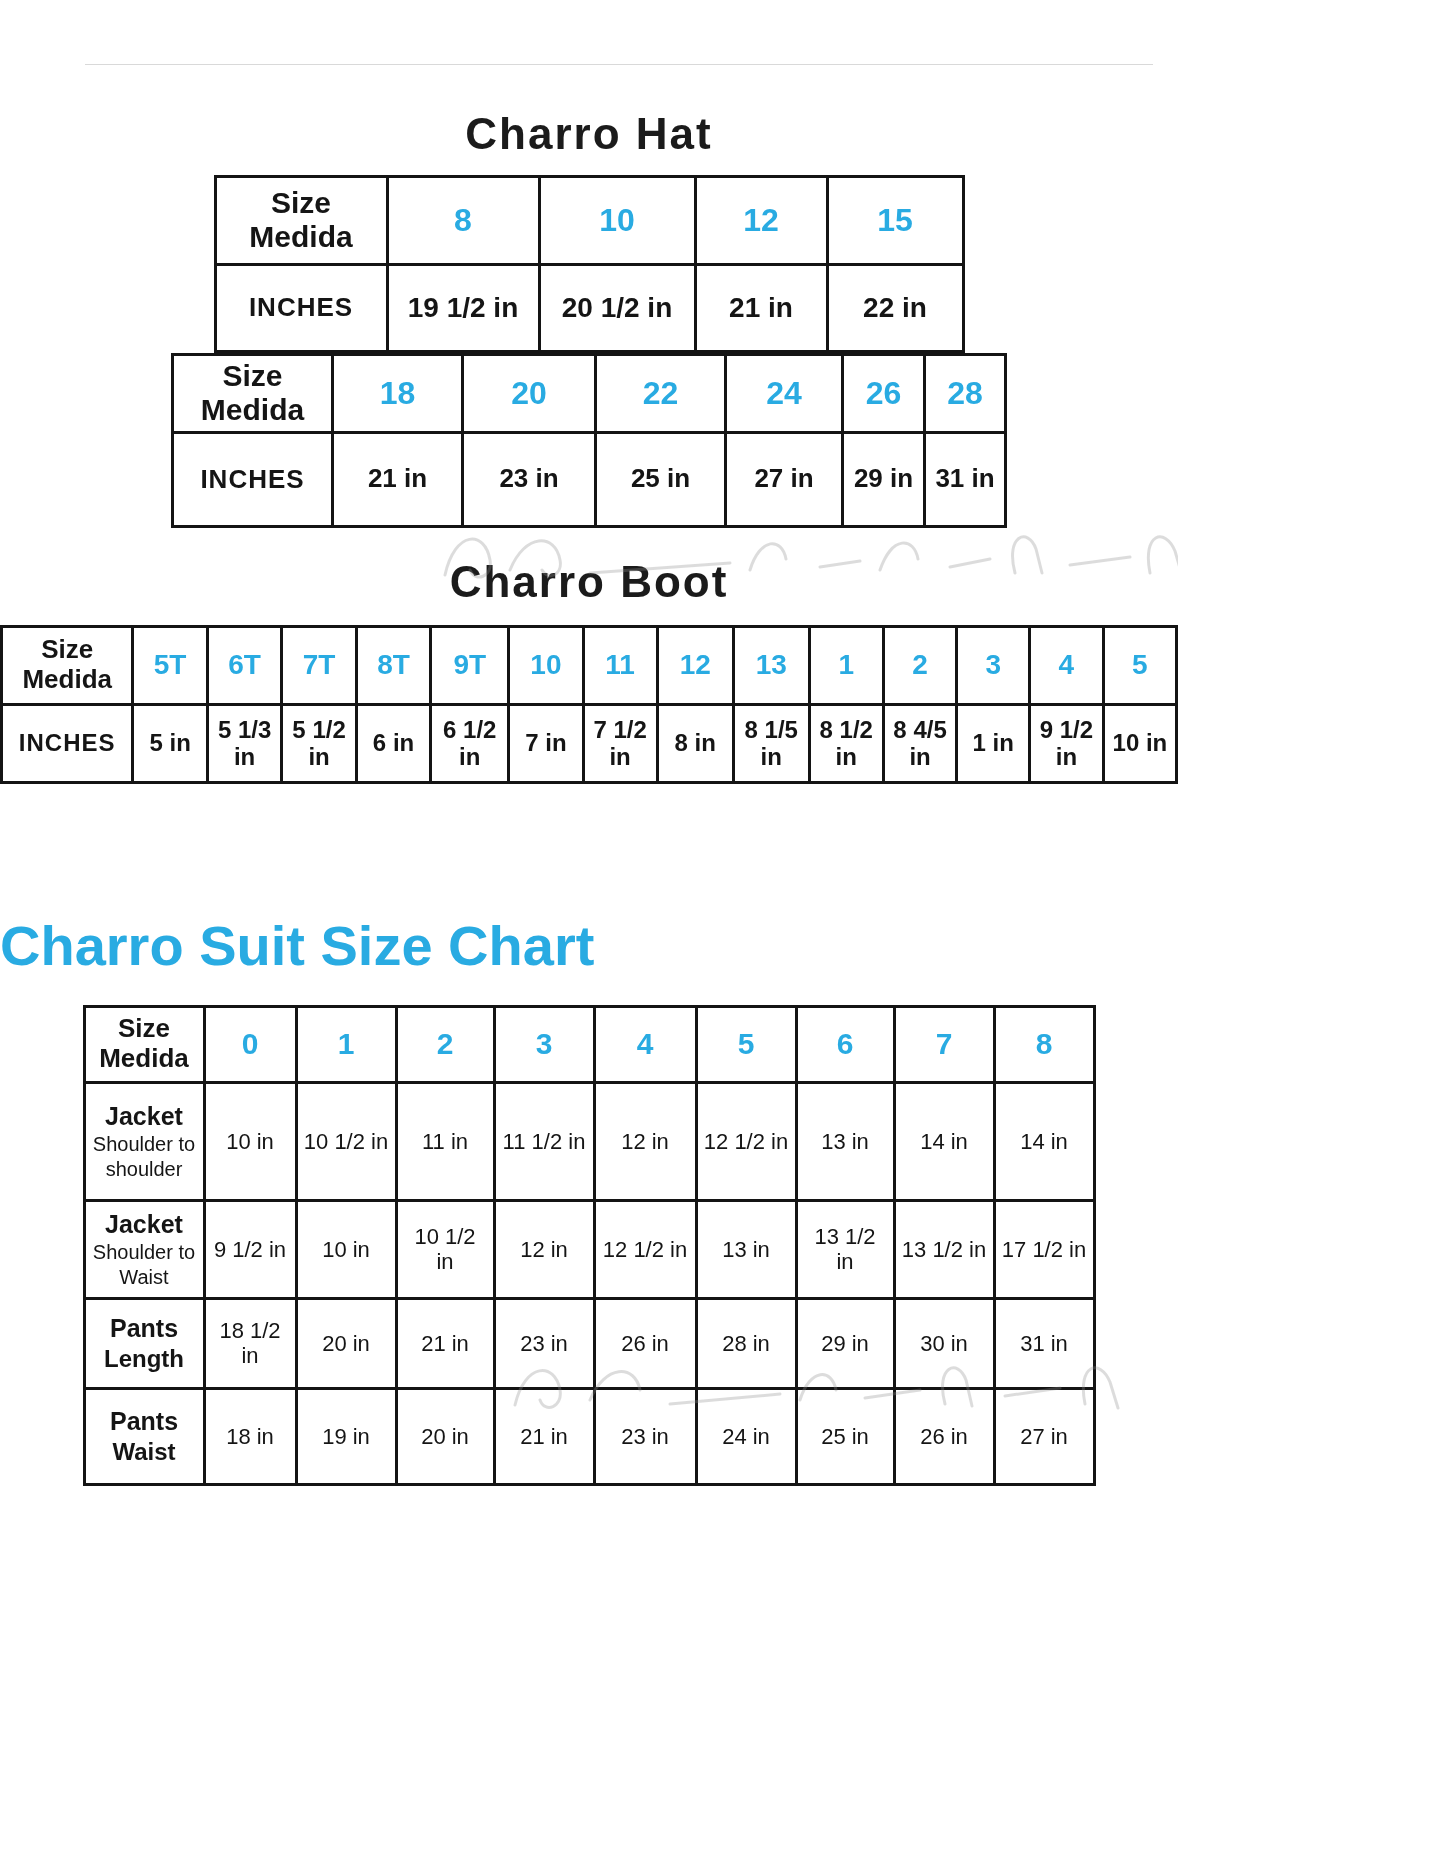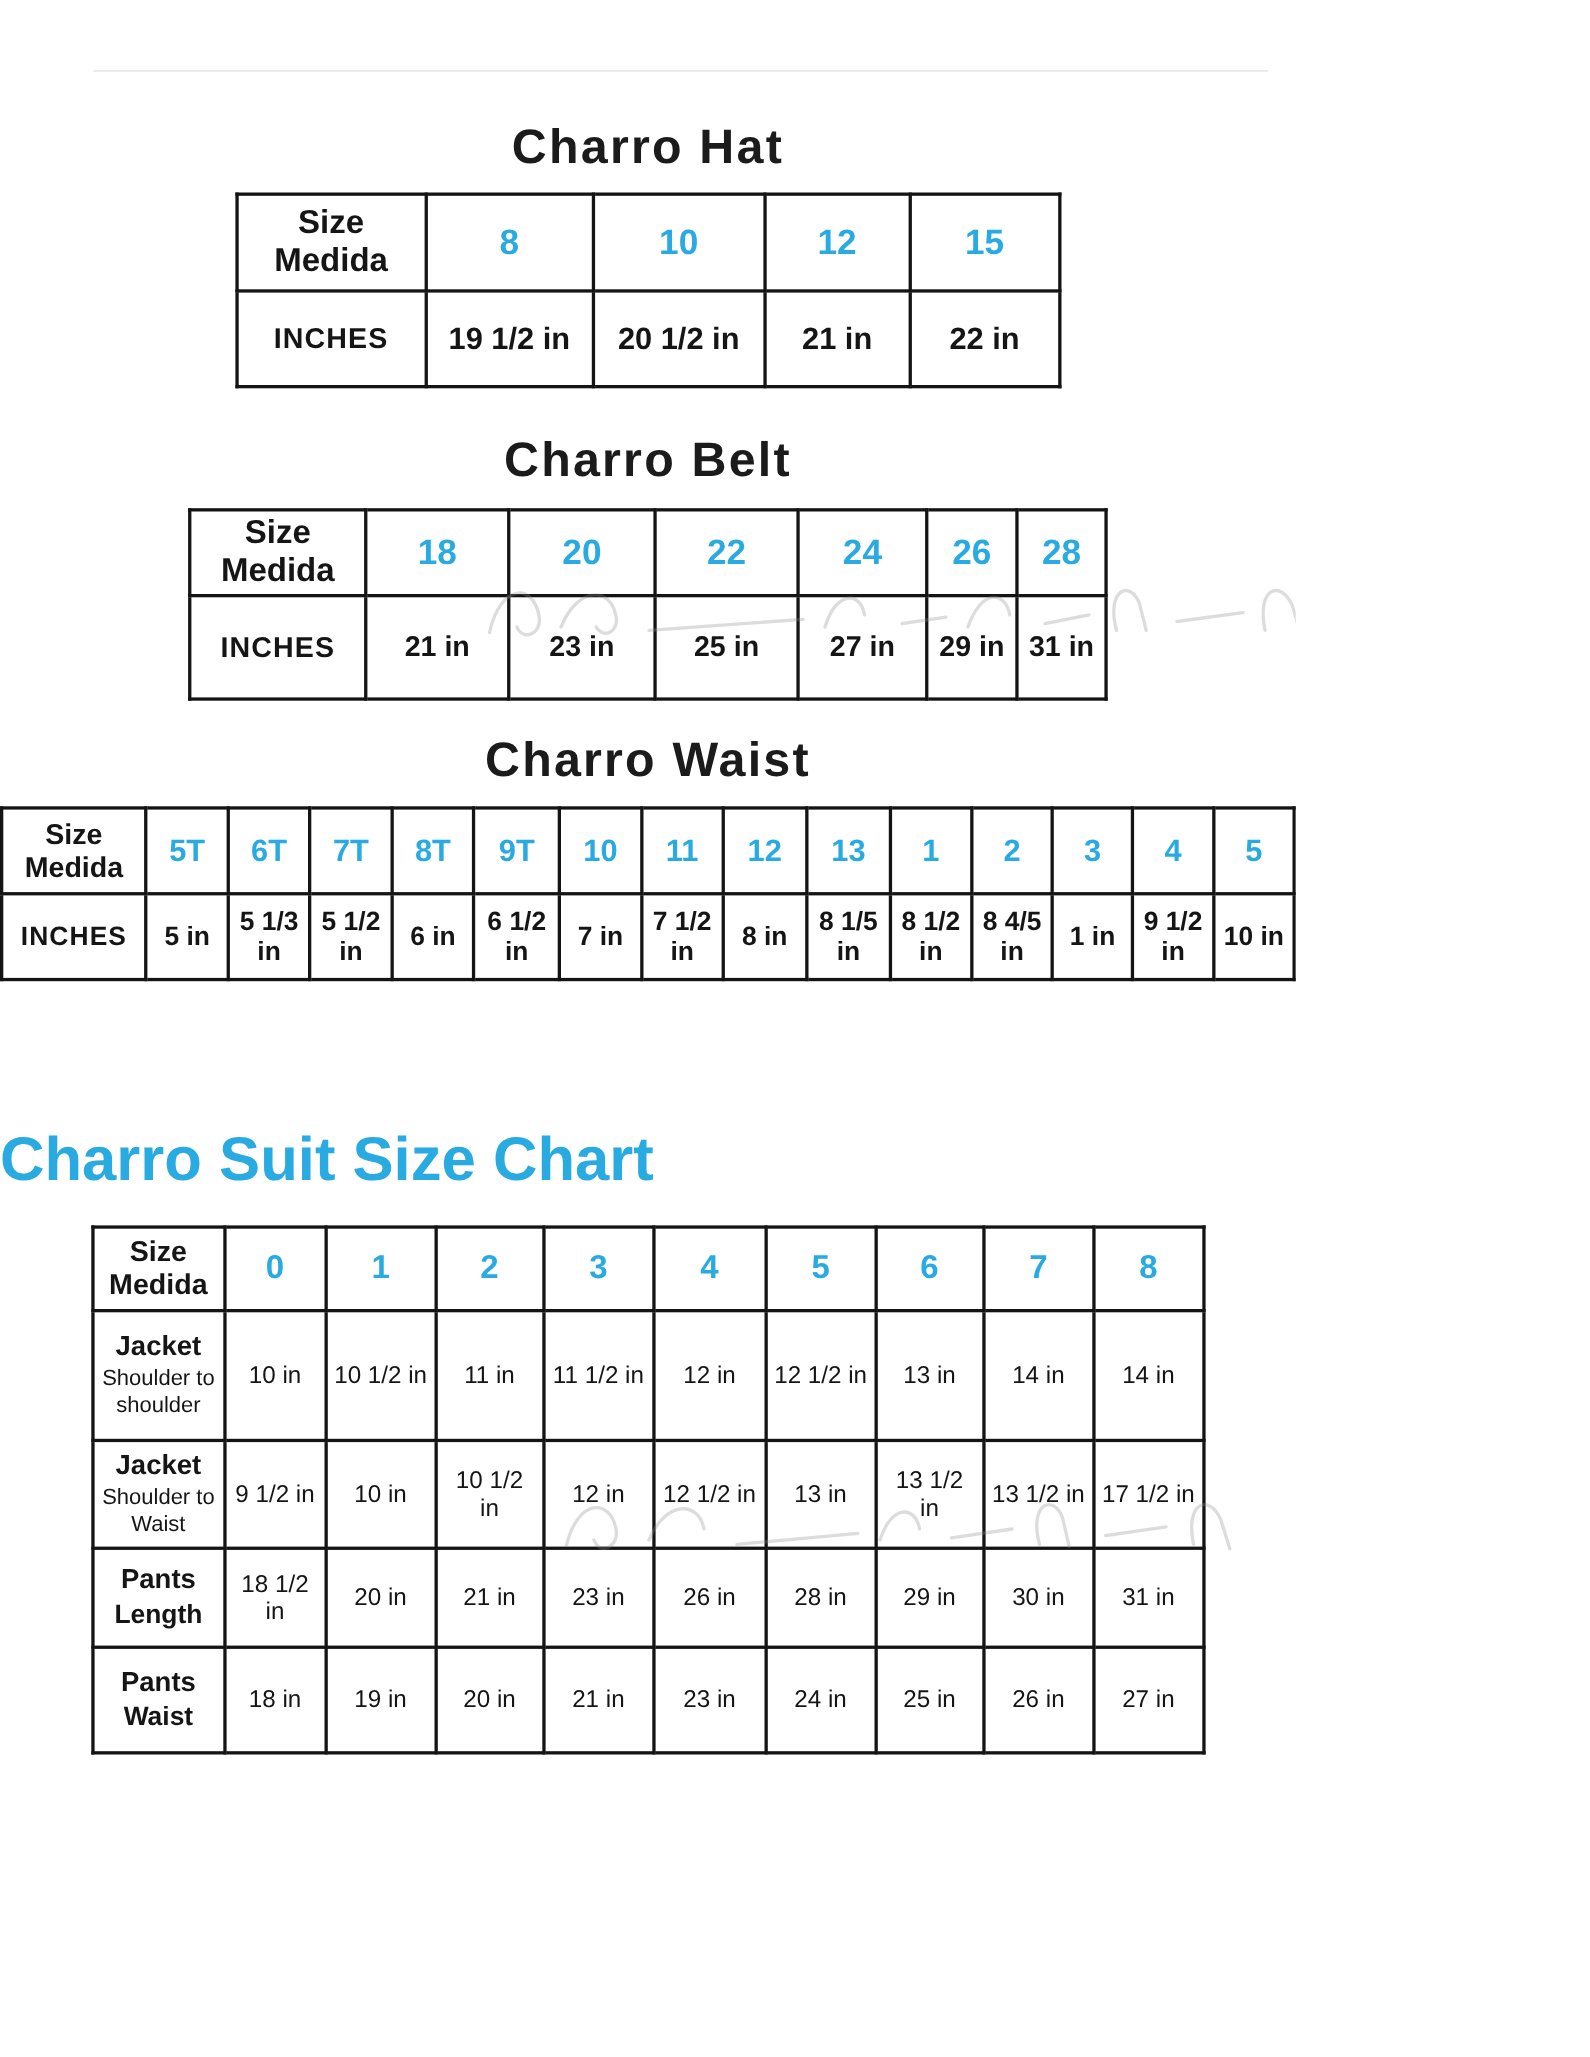--- a/index.html
+++ b/index.html
@@ -95,21 +95,20 @@
     <tr>
       <td class="row-label">INCHES</td>
       <td class="val">19 1/2 in</td>
       <td class="val">20 1/2 in</td>
       <td class="val">21 in</td>
       <td class="val">22 in</td>
     </tr>
   </tbody>
     </table>
 
-  <h2 class="section-title belt-title">Charro Belt</h2>
   <table class="belt-table">
     <colgroup>
       <col style="width:160px">
         <col style="width:130px">
         <col style="width:133px">
         <col style="width:130px">
         <col style="width:117px">
         <col style="width:82px">
         <col style="width:81px">
     </colgroup>
@@ -131,21 +130,21 @@
       <td class="val">21 in</td>
       <td class="val">23 in</td>
       <td class="val">25 in</td>
       <td class="val">27 in</td>
       <td class="val">29 in</td>
       <td class="val">31 in</td>
     </tr>
   </tbody>
     </table>
 
-  <h2 class="section-title boot-title">Charro Waist</h2>
+  <h2 class="section-title boot-title">Charro Boot</h2>
   <table class="boot-table">
     <colgroup>
       <col style="width:134px">
       <col style="width:78px">
         <col style="width:78px">
         <col style="width:78px">
         <col style="width:78px">
         <col style="width:82px">
         <col style="width:78px">
         <col style="width:78px">

